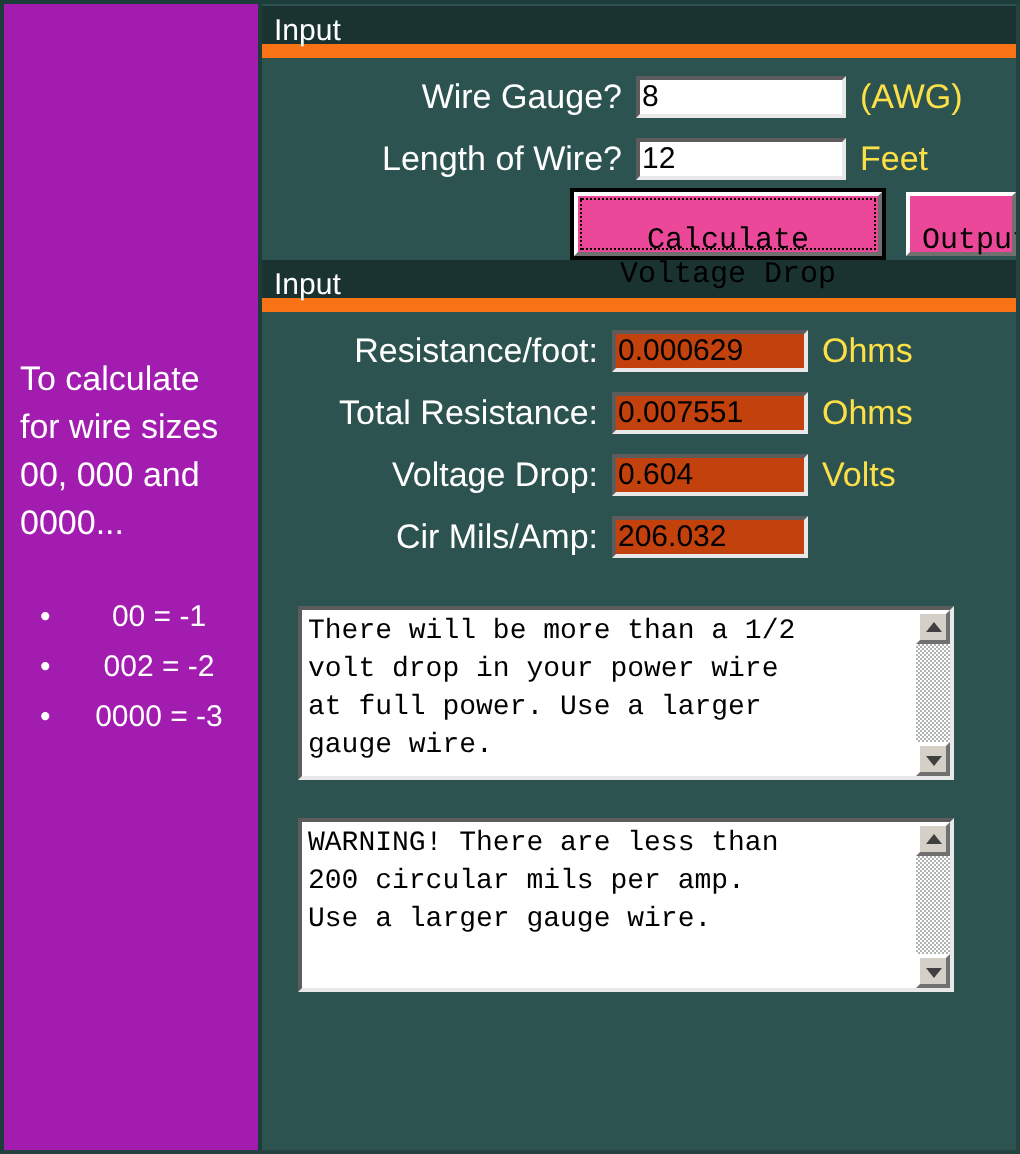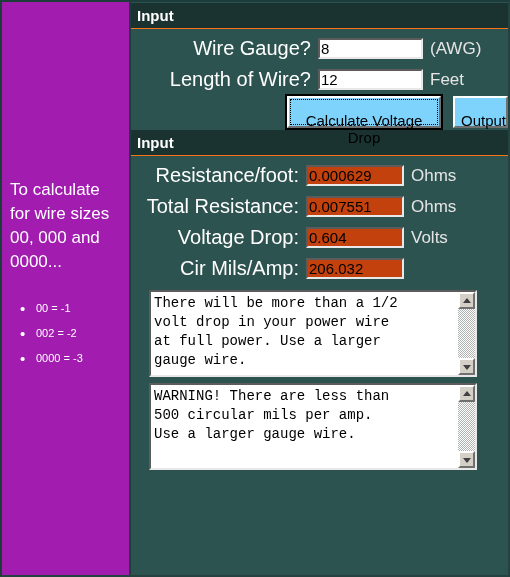--- a/index.html
+++ b/index.html
@@ -62,65 +62,66 @@
     font-size: 17px;
     line-height: 24px;
   }
   .note-list {
     list-style: none;
     margin: 22px 0 0 0;
     padding: 0 0 0 10px;
   }
   .note-list li {
     color: #ffffff;
-    font-size: 11px;
+    font-size: 15px;
     line-height: 25px;
     position: relative;
     padding-left: 16px;
+    text-align: center;
   }
   .note-list li:before {
     content: "\2022";
     position: absolute;
     left: 0;
     top: 0;
     font-size: 15px;
   }
 
   
   .section-bar {
     background: #1b3330;
     color: #ffffff;
-    font-weight: bold;
+    font-weight: normal;
     font-size: 15px;
     padding: 5px 0 5px 6px;
     box-sizing: border-box;
     height: 27px;
     border-top: 1px solid #2d5350;
-    border-bottom: 1px solid #f97316;
+    border-bottom: 7px solid #f97316;
     line-height: 16px;
   }
 
   
   .form-area { padding: 4px 0 0 0; }
 
   .row {
     display: flex;
     align-items: center;
     height: 31px;
     margin: 0;
   }
   .row .lbl {
     text-align: right;
     color: #ffffff;
-    font-size: 20px;
+    font-size: 17px;
     padding-right: 7px;
     white-space: nowrap;
   }
   .row .unit {
-    color: #e5e5e5;
+    color: #fde047;
     font-size: 17px;
     padding-left: 7px;
     white-space: nowrap;
   }
 
   
   .input-row .lbl { width: 180px; }
   .output-row .lbl { width: 168px; }
 
   
@@ -147,24 +148,24 @@
   .tf-wide { width: 98px; }
 
   
   .btn-row {
     display: flex;
     align-items: center;
     height: 34px;
     padding-left: 156px;
   }
   .btn {
-    font-family: Liberation Sans, sans-serif;
+    font-family: Liberation Mono, monospace;
     font-size: 15px;
     color: #000000;
-    background: #7dd3fc;
+    background: #ec4899;
     box-sizing: border-box;
     height: 25px;
     border-top: 2px solid #ffffff;
     border-left: 2px solid #ffffff;
     border-right: 2px solid #707070;
     border-bottom: 2px solid #707070;
     cursor: pointer;
     padding: 14px 6px;
   }
   .btn-default {
@@ -177,21 +178,21 @@
   .btn-default .focus-ring {
     position: absolute;
     left: 1px; right: 1px; top: 1px; bottom: 1px;
     border: 1px dotted #000000;
     pointer-events: none;
   }
   .btn-clear { width: 55px; }
 
   
   .msg-wrap {
-    margin: 6px 0 0 18px;
+    margin: 19px 0 0 18px;
     width: 328px;
     height: 87px;
     box-sizing: border-box;
     background: #ffffff;
     border-top: 2px solid #5c5c5c;
     border-left: 2px solid #5c5c5c;
     border-right: 2px solid #e8e8e8;
     border-bottom: 2px solid #e8e8e8;
     display: flex;
     position: relative;
@@ -329,21 +330,21 @@
 at full power. Use a larger
 gauge wire.</div>
           <div class="sb">
             <div class="sb-btn sb-up"></div>
             <div class="sb-btn sb-down"></div>
           </div>
         </div>
 
         <div class="msg-wrap">
           <div class="msg-text">WARNING! There are less than
-500 circular mils per amp.
+200 circular mils per amp.
 Use a larger gauge wire.</div>
           <div class="sb">
             <div class="sb-btn sb-up"></div>
             <div class="sb-btn sb-down"></div>
           </div>
         </div>
 
       </div>
     </div>
   </div>

